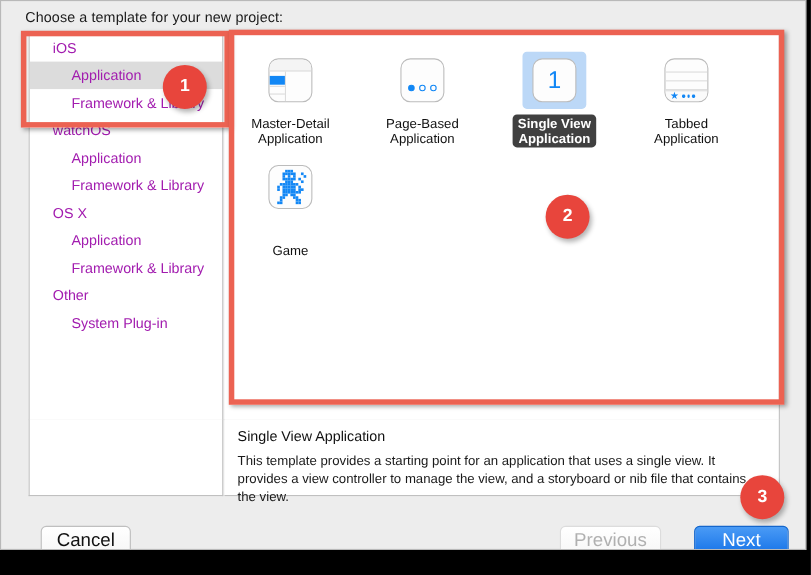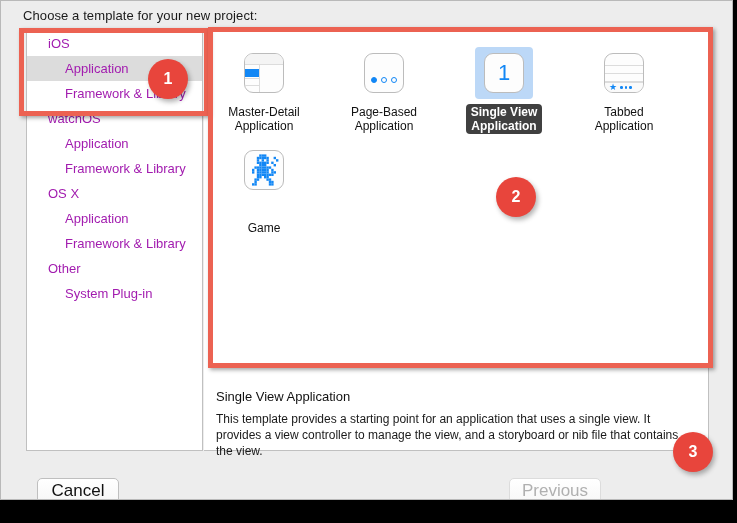--- a/index.html
+++ b/index.html
@@ -330,20 +330,21 @@
   </div>
 
   <div id="sidebar-foot"></div>
   <div id="desc">
     <div id="desc-title">Single View Application</div>
     <div id="desc-body">This template provides a starting point for an application that uses a single view. It provides a view controller to manage the view, and a storyboard or nib file that contains the view.</div>
   </div>
 
   <div class="btn" id="btn-cancel">Cancel</div>
   <div class="btn" id="btn-prev">Previous</div>
+  <div class="btn" id="btn-next">Next</div>
 
   <div class="anno-box" id="anno-box-1"></div>
   <div class="anno-box" id="anno-box-2"></div>
   <div class="badge" id="badge-1">1</div>
   <div class="badge" id="badge-2">2</div>
   <div class="badge" id="badge-3">3</div>
 
 </div>
 
 </body></html>

